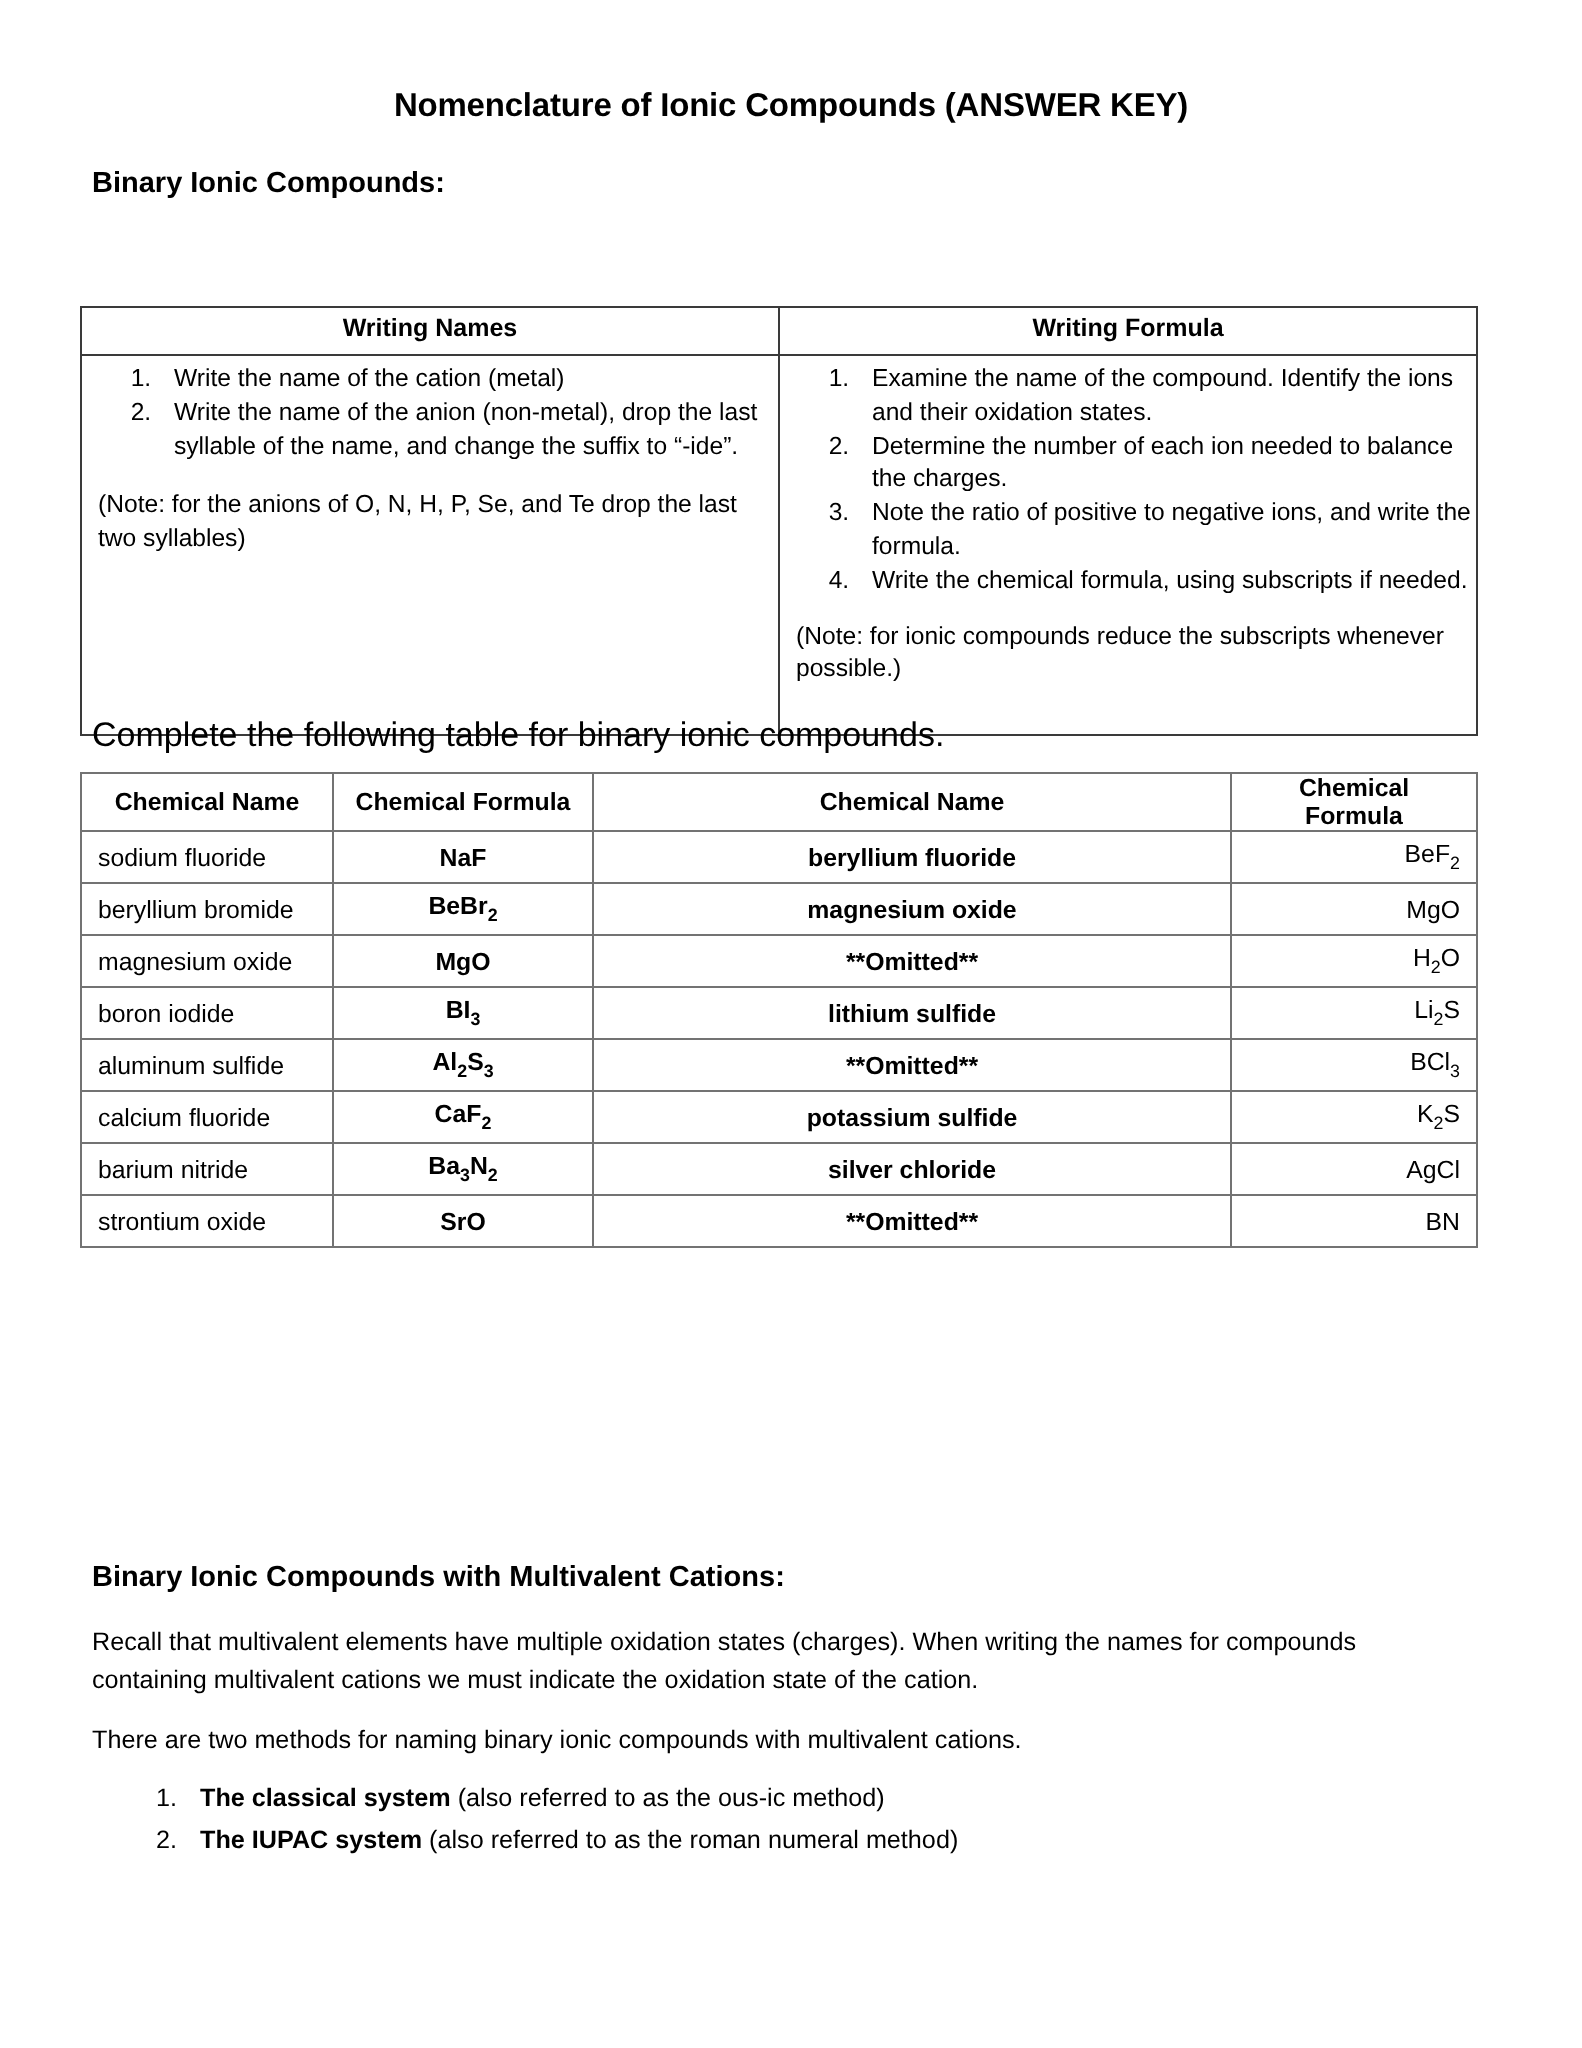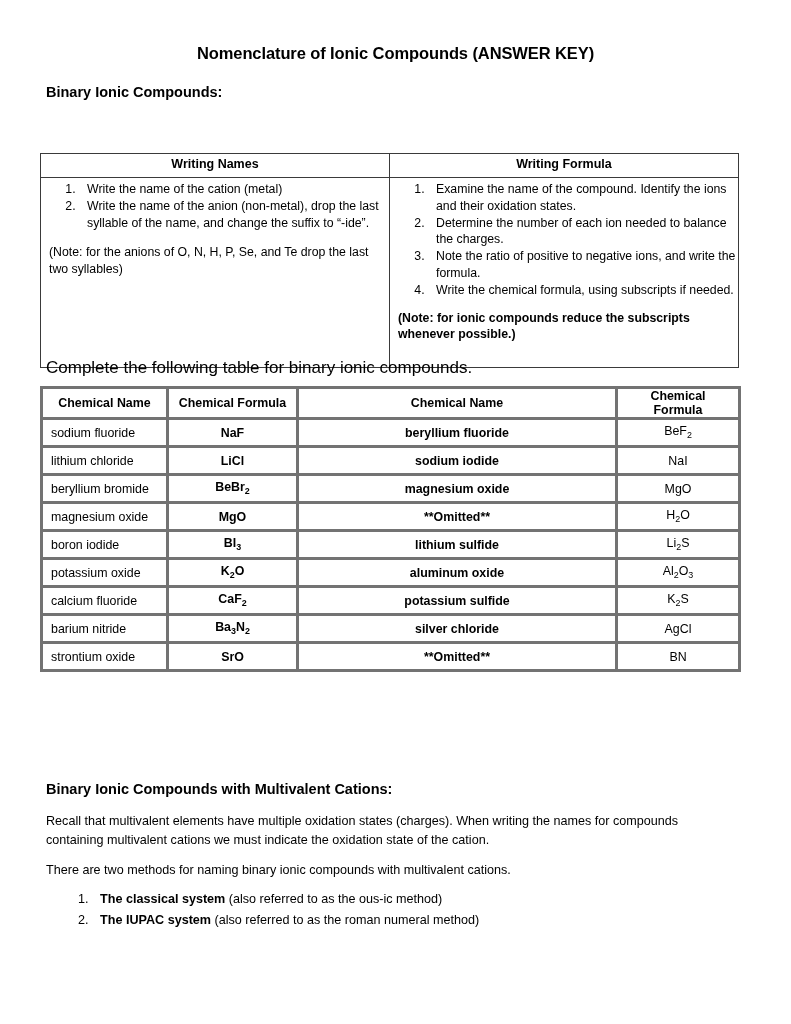--- a/index.html
+++ b/index.html
@@ -75,41 +75,41 @@
   }
   ol.instr-list li {
     padding-left: 8px;
     margin-bottom: 0;
   }
   .instr-note {
     margin: 13px 8px 0 8px;
     font-size: 12.3px;
     line-height: 16.8px;
   }
-  .instr-note.tight { margin-top: 11px; font-weight: bold; }
+  .instr-note.tight { margin-top: 11px; }
 
   
   .lead-in {
     position: absolute;
     left: 46px;
     top: 358px;
     font-size: 17px;
   }
 
   
   table.data {
     position: absolute;
     left: 40px;
     top: 386px;
     width: 698px;
     border-collapse: collapse;
     table-layout: fixed;
   }
   table.data th, table.data td {
-    border: 3px solid #737373;
+    border: 1px solid #737373;
     height: 25px;
     font-size: 12.4px;
     padding: 0 8px;
   }
   table.data th {
     font-weight: bold;
     text-align: center;
     font-size: 12.4px;
     height: 23px;
   }
@@ -119,21 +119,21 @@
   }
   td.c-formula-left {
     text-align: center;
     font-weight: bold;
   }
   td.c-name-right {
     text-align: center;
     font-weight: bold;
   }
   td.c-formula-right {
-    text-align: center;
+    text-align: right;
     font-weight: normal;
   }
   sub { font-size: 0.72em; }
 
   
   #heading-multivalent {
     top: 781px;
     font-size: 14.5px;
   }
   .body-par {
@@ -215,48 +215,42 @@
       </tr>
     </thead>
     <tbody id="data-rows">
         <tr>
           <td class="c-name-left">sodium fluoride</td>
           <td class="c-formula-left">NaF</td>
           <td class="c-name-right">beryllium fluoride</td>
           <td class="c-formula-right">BeF<sub>2</sub></td>
         </tr>
         <tr>
-          <td class="c-name-left">lithium chloride</td>
-          <td class="c-formula-left">LiCl</td>
-          <td class="c-name-right">sodium iodide</td>
-          <td class="c-formula-right">NaI</td>
-        </tr>
-        <tr>
           <td class="c-name-left">beryllium bromide</td>
           <td class="c-formula-left">BeBr<sub>2</sub></td>
           <td class="c-name-right">magnesium oxide</td>
           <td class="c-formula-right">MgO</td>
         </tr>
         <tr>
           <td class="c-name-left">magnesium oxide</td>
           <td class="c-formula-left">MgO</td>
           <td class="c-name-right">**Omitted**</td>
           <td class="c-formula-right">H<sub>2</sub>O</td>
         </tr>
         <tr>
           <td class="c-name-left">boron iodide</td>
           <td class="c-formula-left">BI<sub>3</sub></td>
           <td class="c-name-right">lithium sulfide</td>
           <td class="c-formula-right">Li<sub>2</sub>S</td>
         </tr>
         <tr>
-          <td class="c-name-left">potassium oxide</td>
-          <td class="c-formula-left">K<sub>2</sub>O</td>
-          <td class="c-name-right">aluminum oxide</td>
-          <td class="c-formula-right">Al<sub>2</sub>O<sub>3</sub></td>
+          <td class="c-name-left">aluminum sulfide</td>
+          <td class="c-formula-left">Al<sub>2</sub>S<sub>3</sub></td>
+          <td class="c-name-right">**Omitted**</td>
+          <td class="c-formula-right">BCl<sub>3</sub></td>
         </tr>
         <tr>
           <td class="c-name-left">calcium fluoride</td>
           <td class="c-formula-left">CaF<sub>2</sub></td>
           <td class="c-name-right">potassium sulfide</td>
           <td class="c-formula-right">K<sub>2</sub>S</td>
         </tr>
         <tr>
           <td class="c-name-left">barium nitride</td>
           <td class="c-formula-left">Ba<sub>3</sub>N<sub>2</sub></td>

